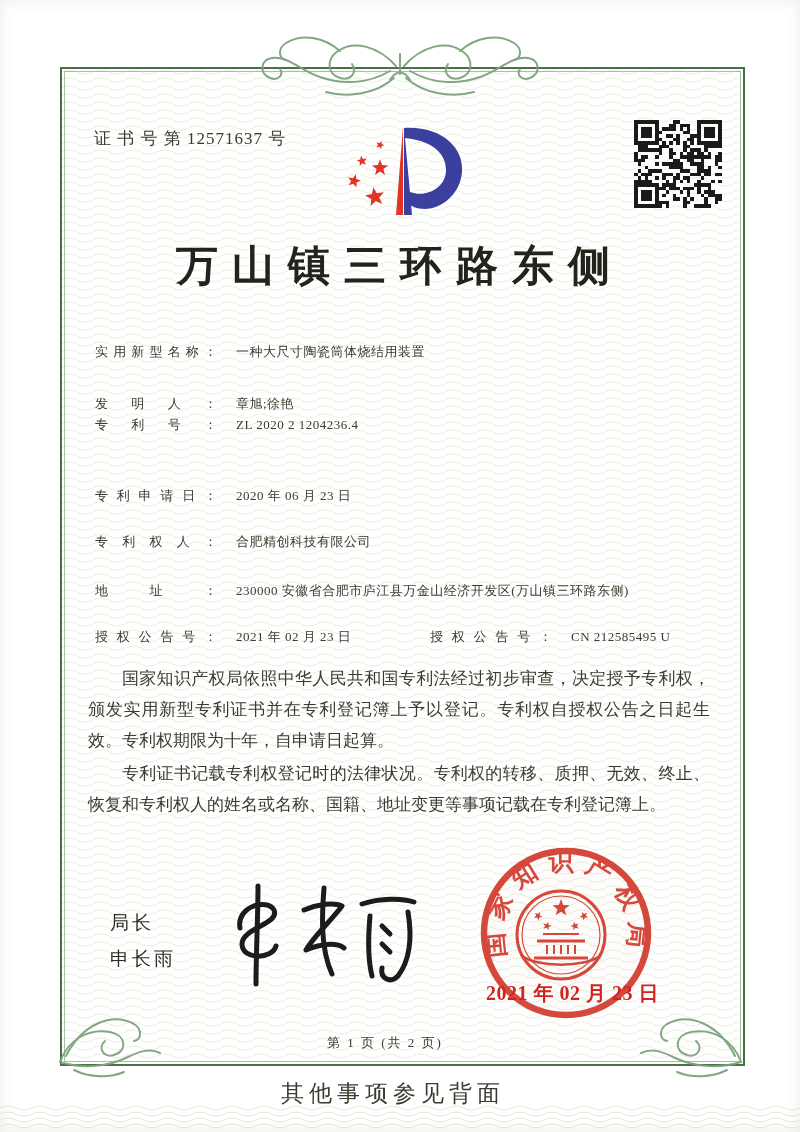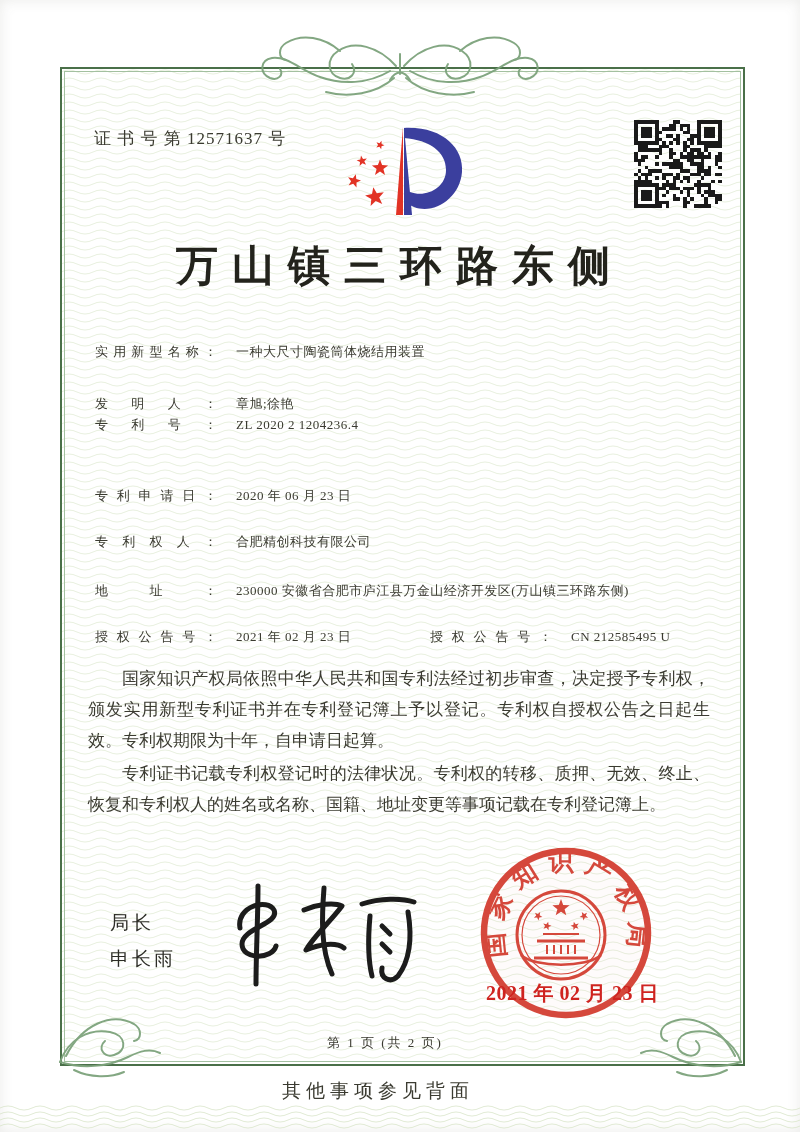--- a/index.html
+++ b/index.html
@@ -30,22 +30,22 @@
   .paras p{margin:0 8px 2px 0; text-indent:2em; font-size:17px; line-height:31px;
     text-align:justify; color:#3b3b31;}
   .signer-title{left:110px; top:910px; font-size:19px; letter-spacing:3px; z-index:2;
     font-family:"Liberation Sans","DejaVu Sans",sans-serif; color:#2c2c26;}
   .signer-name{left:110px; top:946px; font-size:19px; letter-spacing:3px; z-index:2;
     font-family:"Liberation Sans","DejaVu Sans",sans-serif; color:#2c2c26;}
   .seal-date{left:486px; top:980px; font-size:20px; font-weight:600; letter-spacing:.5px;
     color:#cf2420; z-index:4; white-space:pre;}
   .page-ind{left:0; top:1034px; width:770px; text-align:center; font-size:13px;
     letter-spacing:2px; color:#3a3a30; z-index:2;}
-  .back-note{left:0; top:1078px; width:756px; text-align:center; font-size:19px;
-    letter-spacing:5px; color:#3b3b31; z-index:2;}
+  .back-note{left:0; top:1078px; width:756px; text-align:center; font-size:23px;
+    letter-spacing:5px; color:#3b3b31; z-index:2;padding-left:15px;}
 </style>
 </head>
 <body>
 
 <div class="page">
 
   <svg class="abs" style="left:61px; top:68px; z-index:0;" width="679" height="993" viewBox="0 0 679 993">
       <g fill="none" stroke="#e1ebd5" stroke-width="0.9" opacity="0.85">
         <path d="M0 4 q8 -4 16 0 t16 0 q8 -4 16 0 t16 0 q8 -4 16 0 t16 0 q8 -4 16 0 t16 0 q8 -4 16 0 t16 0 q8 -4 16 0 t16 0 q8 -4 16 0 t16 0 q8 -4 16 0 t16 0 q8 -4 16 0 t16 0 q8 -4 16 0 t16 0 q8 -4 16 0 t16 0 q8 -4 16 0 t16 0 q8 -4 16 0 t16 0 q8 -4 16 0 t16 0 q8 -4 16 0 t16 0 q8 -4 16 0 t16 0 q8 -4 16 0 t16 0 q8 -4 16 0 t16 0 q8 -4 16 0 t16 0 q8 -4 16 0 t16 0 q8 -4 16 0 t16 0 q8 -4 16 0 t16 0 q8 -4 16 0 t16 0"></path>
         <path d="M0 12 q8 -4 16 0 t16 0 q8 -4 16 0 t16 0 q8 -4 16 0 t16 0 q8 -4 16 0 t16 0 q8 -4 16 0 t16 0 q8 -4 16 0 t16 0 q8 -4 16 0 t16 0 q8 -4 16 0 t16 0 q8 -4 16 0 t16 0 q8 -4 16 0 t16 0 q8 -4 16 0 t16 0 q8 -4 16 0 t16 0 q8 -4 16 0 t16 0 q8 -4 16 0 t16 0 q8 -4 16 0 t16 0 q8 -4 16 0 t16 0 q8 -4 16 0 t16 0 q8 -4 16 0 t16 0 q8 -4 16 0 t16 0 q8 -4 16 0 t16 0 q8 -4 16 0 t16 0 q8 -4 16 0 t16 0 q8 -4 16 0 t16 0"></path>

